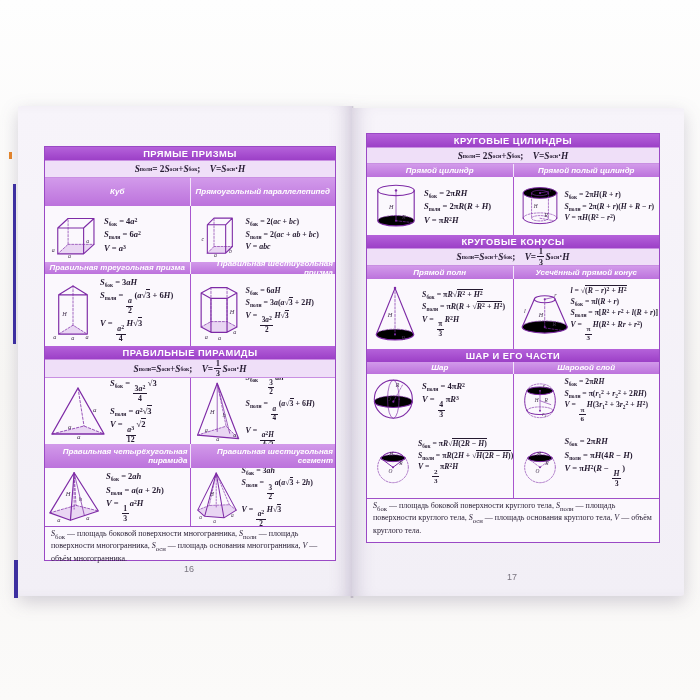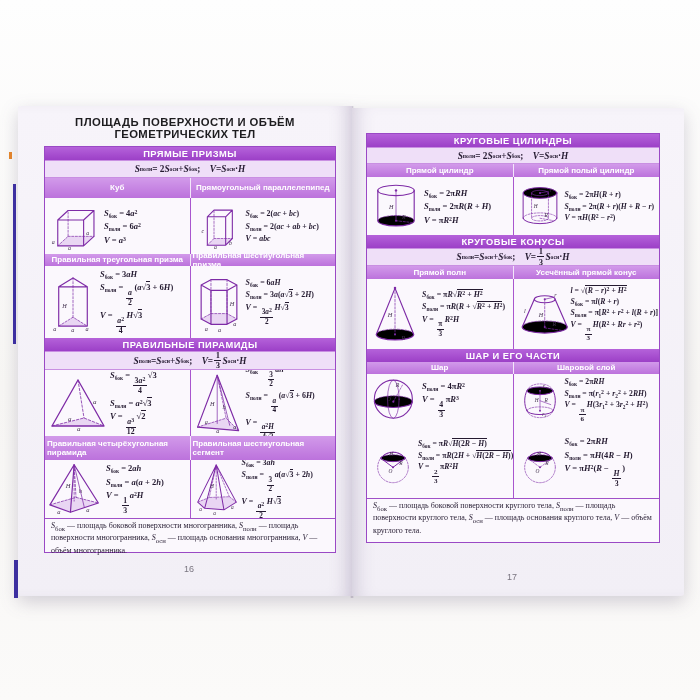--- a/index.html
+++ b/index.html
@@ -20,22 +20,22 @@
         font-size:11.3px;font-weight:bold;color:#1d1c1f;letter-spacing:.4px;}
   .tbl{position:absolute;background:#fbf8fd;border:1.6px solid #9a49c5;}
   .tbl>div{box-sizing:border-box;}
   .sec{background:linear-gradient(180deg,#b562da 0%,#9c40c7 100%);color:#fff;font-weight:bold;
        font-size:9.3px;display:flex;align-items:center;justify-content:center;letter-spacing:.5px;}
   .frm{background:#efdff8;display:flex;align-items:center;justify-content:center;
        font-family:"Liberation Serif",serif;font-weight:bold;font-size:9.3px;color:#241a30;
        border-top:1px solid #c98fe2;border-bottom:1px solid #c98fe2;}
   .shr{display:flex;}
   .sh{flex:1;background:linear-gradient(180deg,#d29aea 0%,#bc72dc 100%);color:#fff;font-weight:bold;
-      font-size:8px;display:flex;align-items:center;justify-content:center;text-align:left;
-      line-height:1.15;padding:1px 2px;box-sizing:border-box;}
+      font-size:8px;display:flex;align-items:center;justify-content:center;text-align:right;
+      line-height:1.15;padding:1px 2px;box-sizing:border-box;font-style:italic;}
   .sh+.sh{border-left:1px solid #f3e6fa;}
   .crow{display:flex;}
   .cell{flex:1;display:flex;align-items:center;padding:1px 2px 1px 3px;box-sizing:border-box;
         gap:1px;overflow:hidden;background:#fbf8fd;}
   .cell+.cell{border-left:1.2px solid #a856ce;}
   .fms{flex:1;display:flex;flex-direction:column;justify-content:center;gap:3px;
        font-family:"Liberation Serif",serif;font-size:8.5px;font-weight:600;color:#241a30;
        white-space:nowrap;padding-left:1px;}
   .tight .fms{font-size:7.7px;gap:2px;}
   .fms sub{font-size:5.3px;vertical-align:-1.5px;}
@@ -65,26 +65,25 @@
 <div class="edge" style="left:14px;top:560px;width:4px;height:38px;background:#3d2fa6;"></div>
 <div class="edge" style="left:9px;top:152px;width:3px;height:7px;background:#e8872a;"></div>
 <div class="edge" style="left:678px;top:112px;width:6px;height:480px;background:#ddd5ec;"></div>
 <div class="edge" style="left:673px;top:110px;width:10px;height:262px;background:#4630a8;border-radius:2px 2px 0 0;"></div>
 <div class="edge" style="left:673px;top:452px;width:10px;height:92px;background:#ec1a6e;"></div>
 
 <div class="book">
   <div class="spine"></div>
 
   <div class="page left">
-    <div class="ptitle">ПЛОЩАДЬ ПОВЕРХНОСТИ И ОБЪЁМ ГЕОМЕТРИЧЕСКИХ ТЕЛ</div>
 
     <div class="tbl" style="left:26px;top:40px;width:290px;">
       <div class="sec" style="height:13px">ПРЯМЫЕ ПРИЗМЫ</div>
       <div class="frm" style="height:18px"><i>S</i><sub>полн</sub> = 2<i>S</i><sub>осн</sub> + <i>S</i><sub>бок</sub>;&nbsp;&nbsp;&nbsp;&nbsp;<i>V</i> = <i>S</i><sub>осн</sub> · <i>H</i></div>
-      <div class="shr" style="height:20px">
+      <div class="shr" style="height:28px">
         <div class="sh">Куб</div>
         <div class="sh">Прямоугольный параллелепипед</div>
       </div>
       <div class="crow" style="height:56px">
         <div class="cell">
           <svg class="fig" width="54" height="50" viewBox="0 0 60 58">
             <path class="fl" d="M10 52 L22 41 H52 L40 52 Z"></path>
             <path class="st sd tn" d="M10 52 L22 41 V11 M22 41 H52"></path>
             <path class="st" d="M10 22 H40 V52 H10 Z M10 22 L22 11 H52 L40 22 M40 22 L52 11 V41 L40 52"></path>
             <text class="lb" x="43" y="40">a</text>

